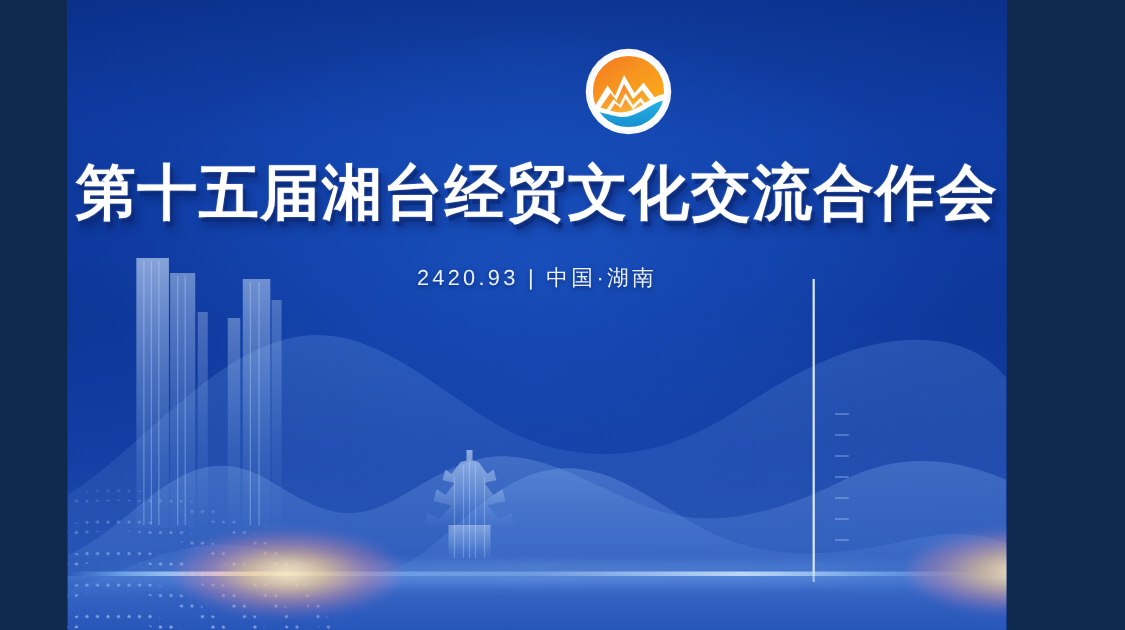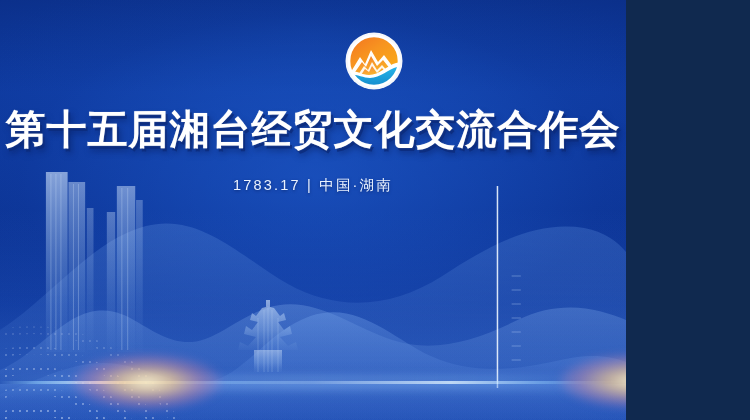--- a/index.html
+++ b/index.html
@@ -11,20 +11,21 @@
     font-family: "Liberation Sans", "DejaVu Sans", sans-serif;
   }
 
   #banner {
     position: relative;
     width: 626px;
     height: 420px;
     overflow: hidden;
     background: #0f3da0;
     user-select: none;
+    margin-left: 45px;
   }
 
   
   .bg-base {
     position: absolute;
     inset: 0;
     background:
       radial-gradient(ellipse 120% 85% at 50% 8%, #1449b4 0%, #0f3ca2 42%, #0c3494 72%, #0a2f8c 100%);
   }
   .bg-vignette {
@@ -377,16 +378,16 @@
 
         <path d="M-2,42 C8,36 16,44 25,44 C35,44 44,34 52,32 C57,31 60,32 62,33 L62,62 L-2,62 Z" fill="#ffffff"></path>
         <path d="M-2,46 C8,40 17,47 26,47 C36,47 45,38 53,36 C57,35 60,36 62,37 L62,62 L-2,62 Z" fill="url(#waterG)"></path>
       </g>
       <circle cx="30" cy="30" r="25" fill="none" stroke="#ffffff" stroke-width="2.6"></circle>
     </svg>
   </div>
 
   <div class="content">
     <div class="title-line">第十五届湘台经贸文化交流合作会</div>
-    <div class="subtitle">1783.17 | 中国·湖南</div>
+    <div class="subtitle">2420.93 | 中国·湖南</div>
   </div>
 
 </div>
 
 </body></html>

